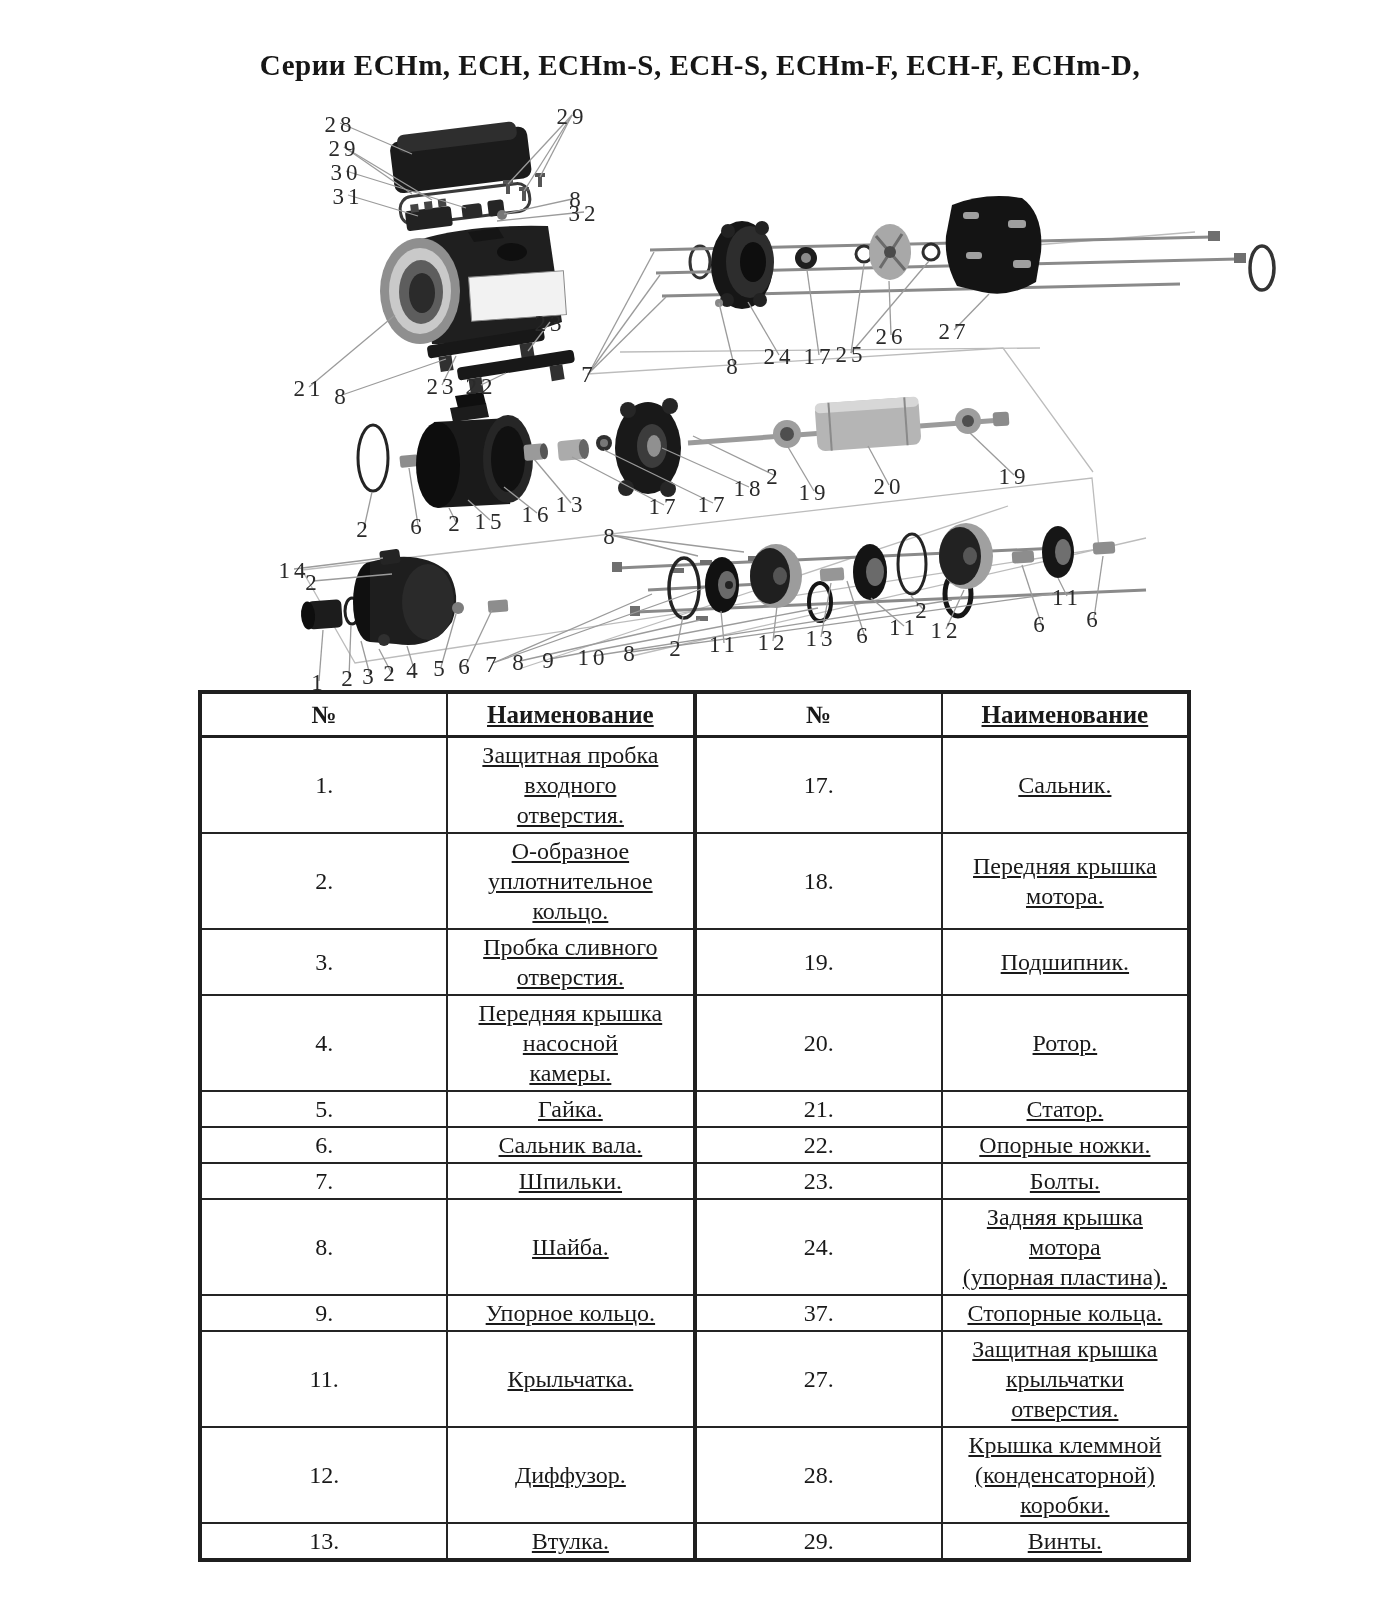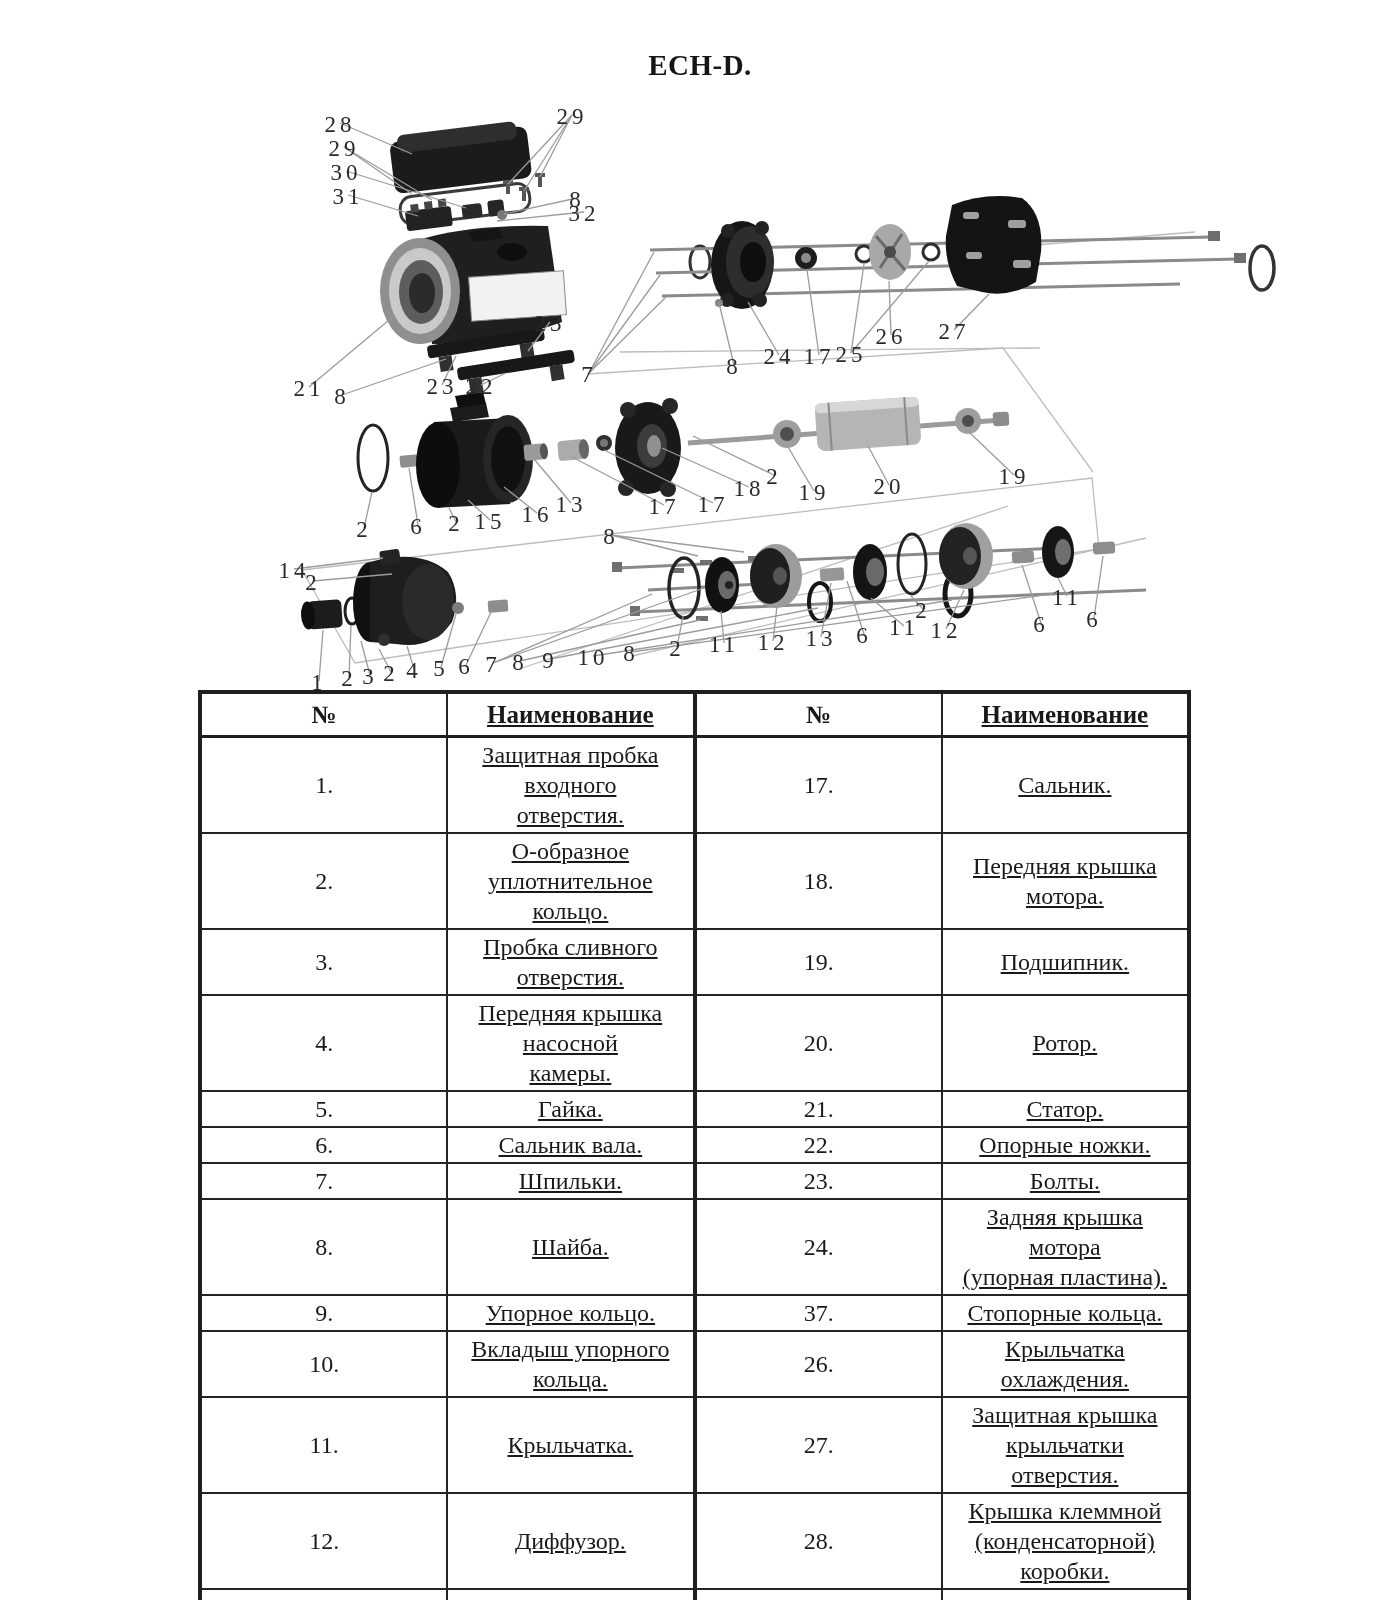--- a/index.html
+++ b/index.html
@@ -28,21 +28,21 @@
     padding:2px 6px;line-height:1.25;
   }
   table.parts th{font-size:25px;font-weight:bold;padding:5px 6px;border-bottom:3px solid #1f1f1f;}
   table.parts th:nth-child(3),table.parts td:nth-child(3){border-left:4px solid #1f1f1f;}
   table.parts td.nm,table.parts th.nm{white-space:pre-line;text-decoration:underline;}
 </style>
 </head>
 <body>
 
 <div class="title">
-  <div>ECH-D.</div>
+  <div>Серии ECHm, ECH, ECHm-S, ECH-S, ECHm-F, ECH-F, ECHm-D,</div>
 </div>
 
 <svg class="diagram" width="1400" height="700" viewBox="0 0 1400 700" xmlns="http://www.w3.org/2000/svg">
 
   <g>
     <path class="construct" d="M302,570 L1092,478 L1099,549 L355,663 Z"></path>
     <path class="construct" d="M587,374 L1003,348 L1093,472"></path>
     <path class="construct" d="M522,668 L1008,506"></path>
     <path class="construct" d="M632,656 L1146,538"></path>
     <path class="construct" d="M1035,245 L1195,232"></path>
@@ -458,26 +458,20 @@
         <td class="nm">Задняя крышка мотора
 (упорная пластина).</td>
       </tr>
       <tr>
         <td class="num">9.</td>
         <td class="nm">Упорное кольцо.</td>
         <td class="num">37.</td>
         <td class="nm">Стопорные кольца.</td>
       </tr>
       <tr>
-        <td class="num">10.</td>
-        <td class="nm">Вкладыш упорного кольца.</td>
-        <td class="num">26.</td>
-        <td class="nm">Крыльчатка охлаждения.</td>
-      </tr>
-      <tr>
         <td class="num">11.</td>
         <td class="nm">Крыльчатка.</td>
         <td class="num">27.</td>
         <td class="nm">Защитная крышка крыльчатки
 отверстия.</td>
       </tr>
       <tr>
         <td class="num">12.</td>
         <td class="nm">Диффузор.</td>
         <td class="num">28.</td>

